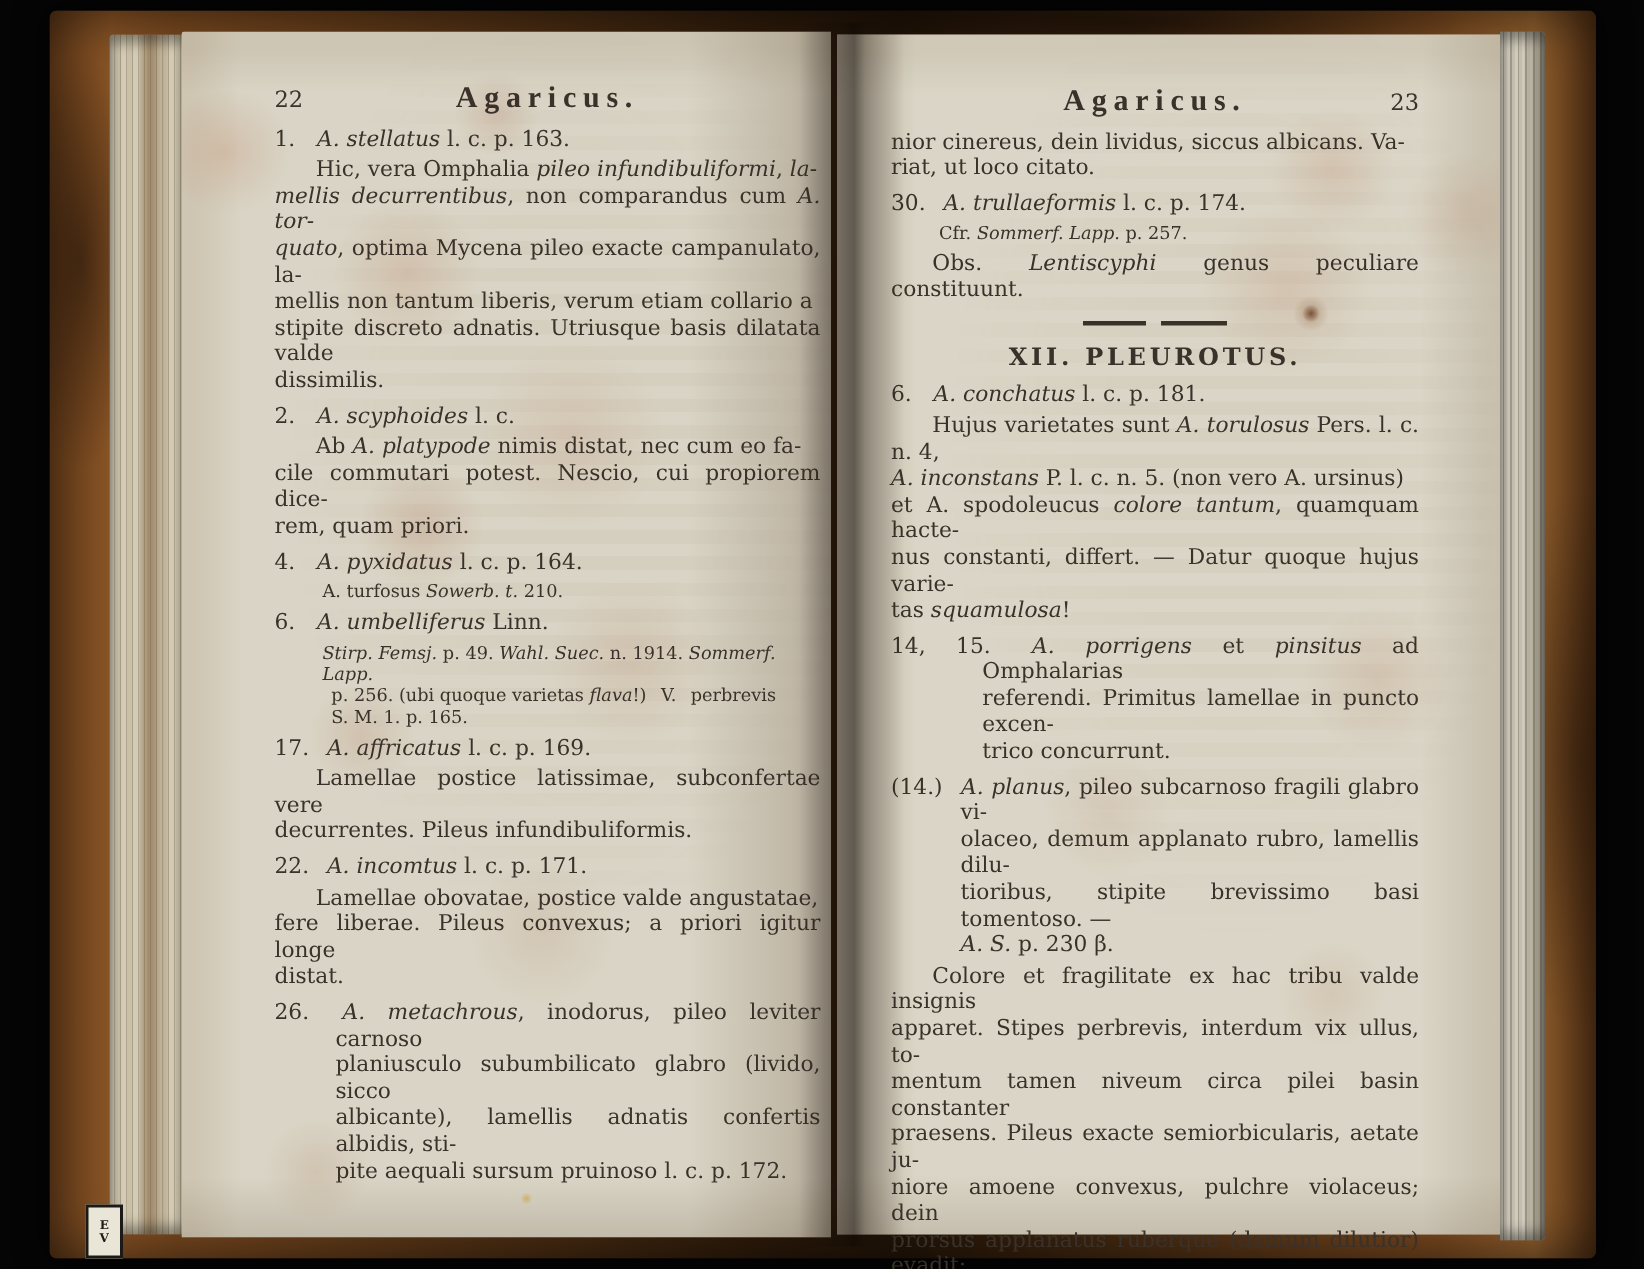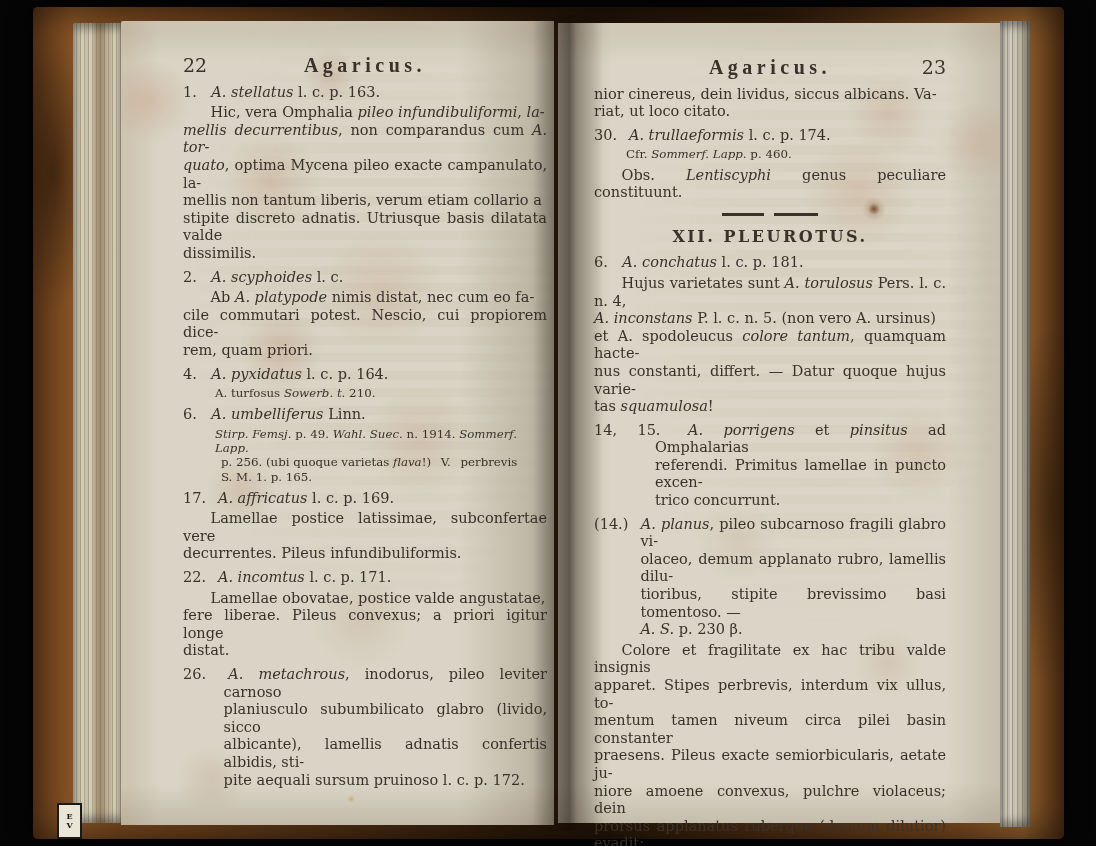--- a/index.html
+++ b/index.html
@@ -68,21 +68,21 @@
       mask-image:radial-gradient(ellipse 45% 42% at 60% 35%, #000 40%, transparent 100%);}
   
   .gutter{position:absolute;left:500px;top:8px;width:70px;height:816px;pointer-events:none;
     background:linear-gradient(90deg, rgba(20,12,6,0) 0%, rgba(20,12,6,.38) 42%, rgba(12,8,4,.5) 52%, rgba(20,12,6,.3) 62%, rgba(20,12,6,0) 100%);}
   
   .page-inner{position:absolute;top:36px;font-size:14.5px;line-height:17.6px;}
   .left-page .page-inner{left:62px;width:364px;}
   .right-page .page-inner{left:36px;width:352px;}
   .page-header{display:flex;justify-content:space-between;align-items:baseline;margin-bottom:9px;}
   .running{font-weight:bold;letter-spacing:4.5px;font-size:20px;font-family:Liberation Serif, serif;}
-  .pagenum{font-size:19px;min-width:22px;}
+  .pagenum{font-size:15px;min-width:22px;}
   .pagenum.right{text-align:right;}
   .spacer{visibility:hidden;}
   .blk{text-align:justify;margin:0 0 3px 0;}
   .section{text-align:center;font-weight:bold;letter-spacing:2.5px;font-size:16px;margin:12px 0 9px;}
   .entry{padding-left:2.4em;text-indent:-2.4em;margin-top:6px;font-weight:500;}
   .para{text-indent:1.9em;}
   .cont{text-indent:0;}
   .obs{text-indent:1.9em;margin:5px 0;}
   .note{font-size:11.8px;line-height:14.2px;margin:3px 0 3px 32px;text-align:left;}
   .rule{height:3px;width:96px;margin:11px auto 10px;border:0;
@@ -134,21 +134,21 @@
       <div class="bleed"></div>
       <div class="page-inner">
         <div class="page-header">
           <span class="pagenum spacer">00</span>
           <span class="running">Agaricus.</span>
           <span class="pagenum right">23</span>
         </div>
         <div class="page-body">
             <div class="blk cont"><span>nior cinereus, dein lividus, siccus albicans.  Va-</span><br><span>riat, ut loco citato.</span></div>
             <div class="blk entry"><span>30.  </span><i>A. trullaeformis</i><span> l. c. p. 174.</span></div>
-            <div class="blk note"><span>Cfr. </span><i>Sommerf. Lapp.</i><span> p. 460.</span></div>
+            <div class="blk note"><span>Cfr. </span><i>Sommerf. Lapp.</i><span> p. 257.</span></div>
             <div class="blk obs"><span>Obs.  </span><i>Lentiscyphi</i><span> genus peculiare constituunt.</span></div>
             <div class="blk rule"></div>
             <div class="blk section"><span>XII.  PLEUROTUS.</span></div>
             <div class="blk entry"><span>6.  </span><i>A. conchatus</i><span> l. c. p. 181.</span></div>
             <div class="blk para"><span>Hujus varietates sunt </span><i>A. torulosus</i><span> Pers. l. c. n. 4,</span><br><i>A. inconstans</i><span> P. l. c. n. 5. (non vero A. ursinus)</span><br><span>et A. spodoleucus </span><i>colore tantum</i><span>, quamquam hacte-</span><br><span>nus constanti, differt. — Datur quoque hujus varie-</span><br><span>tas </span><i>squamulosa</i><span>!</span></div>
             <div class="blk entry" style="padding-left: 4.2em; text-indent: -4.2em;"><span>14, 15.  </span><i>A. porrigens</i><span> et </span><i>pinsitus</i><span> ad Omphalarias</span><br><span>referendi.  Primitus lamellae in puncto excen-</span><br><span>trico concurrunt.</span></div>
             <div class="blk entry" style="padding-left: 3.2em; text-indent: -3.2em;"><span>(14.)  </span><i>A. planus</i><span>, pileo subcarnoso fragili glabro vi-</span><br><span>olaceo, demum applanato rubro, lamellis dilu-</span><br><span>tioribus, stipite brevissimo basi tomentoso. —</span><br><i>A. S.</i><span> p. 230 β.</span></div>
             <div class="blk para"><span>Colore et fragilitate ex hac tribu valde insignis</span><br><span>apparet.  Stipes perbrevis, interdum vix ullus, to-</span><br><span>mentum tamen niveum circa pilei basin constanter</span><br><span>praesens.  Pileus exacte semiorbicularis, aetate ju-</span><br><span>niore amoene convexus, pulchre violaceus; dein</span><br><span>prorsus applanatus ruberque (demum dilutior) evadit;</span><br><br><br><br><br></div>
           </div>
       </div>

